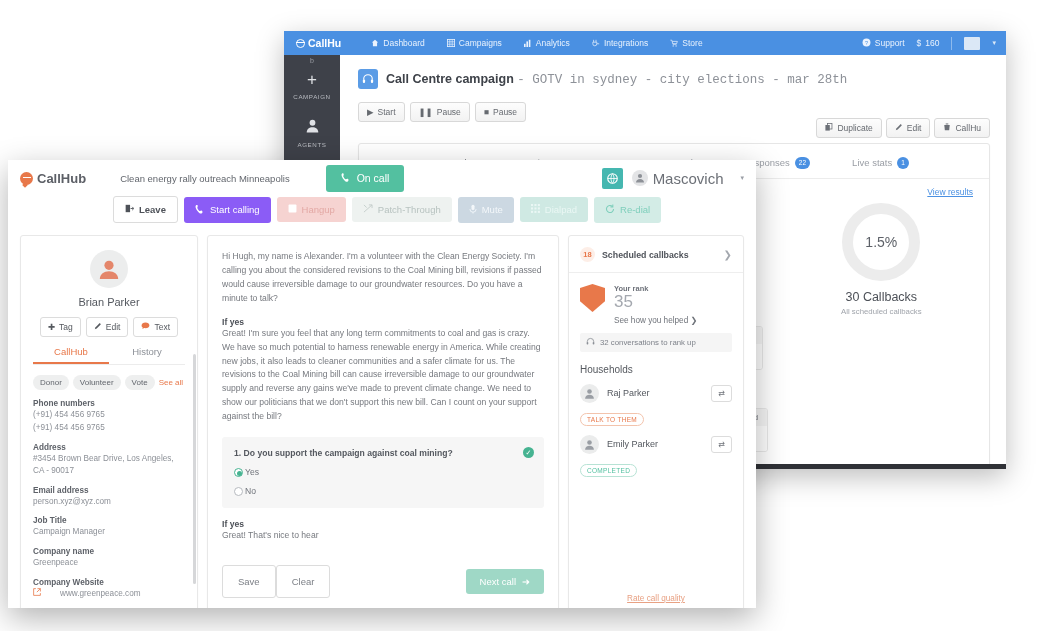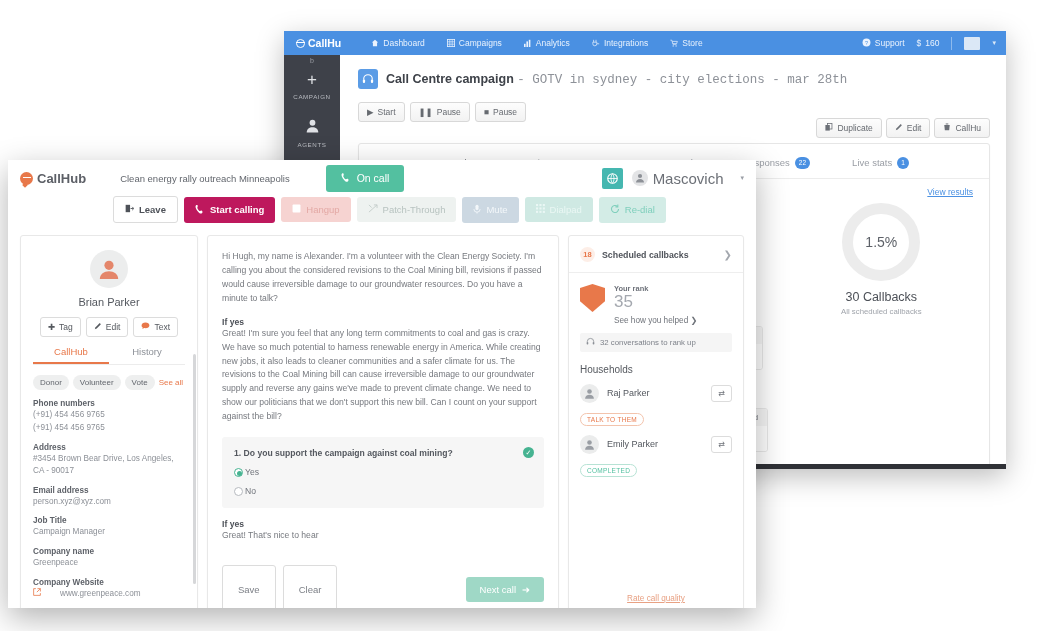--- a/index.html
+++ b/index.html
@@ -171,21 +171,21 @@
     display:flex; align-items:center; justify-content:center;
   }
   .caret-gray { color:#9b9fa6; font-size:7px; margin-left:8px; }
 
   .fw-toolbar { display:flex; gap:6px; padding: 0 12px 12px 105px; align-items:center; }
   .tb {
     font-size:9.5px; border-radius:3px; padding:7px 11px;
     display:flex; align-items:center; gap:5px; cursor:pointer; white-space:nowrap;
   }
   .tb.leave { background:#fff; border:1px solid #dcdcdc; color:#4e5259; font-weight:bold; }
-  .tb.start { background:#be185d; color:#fff;font-weight:bold; }
+  .tb.start { background:#8b5cf6; color:#fff; }
   .tb.hangup { background:#f6d3d1; color:#e3a9a5; }
   .tb.patch { background:#eef2f0; color:#b8c3c0; }
   .tb.mute { background:#ccd8e2; color:#f3f7fa; }
   .tb.dialpad { background:#cfe9e3; color:#eaf7f4; }
   .tb.redial { background:#d3ece6; color:#7fcfbc; }
 
   .fw-body { display:flex; gap:0; padding: 0 12px; height: 382px; }
 
   
   .panel {
@@ -239,21 +239,21 @@
     border-radius:50%; background:#46b391;
   }
   .q-check {
     position:absolute; right:10px; top:10px; width:11px; height:11px; border-radius:50%;
     background:#46b391; color:#fff; font-size:7px;
     display:flex; align-items:center; justify-content:center;
   }
   .script-footer { display:flex; align-items:center; margin-top:22px; }
   .sbtn {
     border:1px solid #dcdcdc; background:#fff; border-radius:3px;
-    font-size:9.5px; color:#7d8087; padding:18px 15px; cursor:pointer; margin-right:7px;
+    font-size:9.5px; color:#7d8087; padding:10px 15px; cursor:pointer; 
   }
   .next-call {
     margin-left:auto; background:#9fd8c6; color:#fff; border-radius:3px;
     font-size:9.5px; padding:7px 14px; display:flex; align-items:center; gap:6px; cursor:pointer;
   }
 
   
   .right-panel { width:176px; flex:0 0 176px; padding:0; display:flex; flex-direction:column; }
   .cb-head {
     display:flex; align-items:center; gap:7px; padding:11px 11px 10px;

